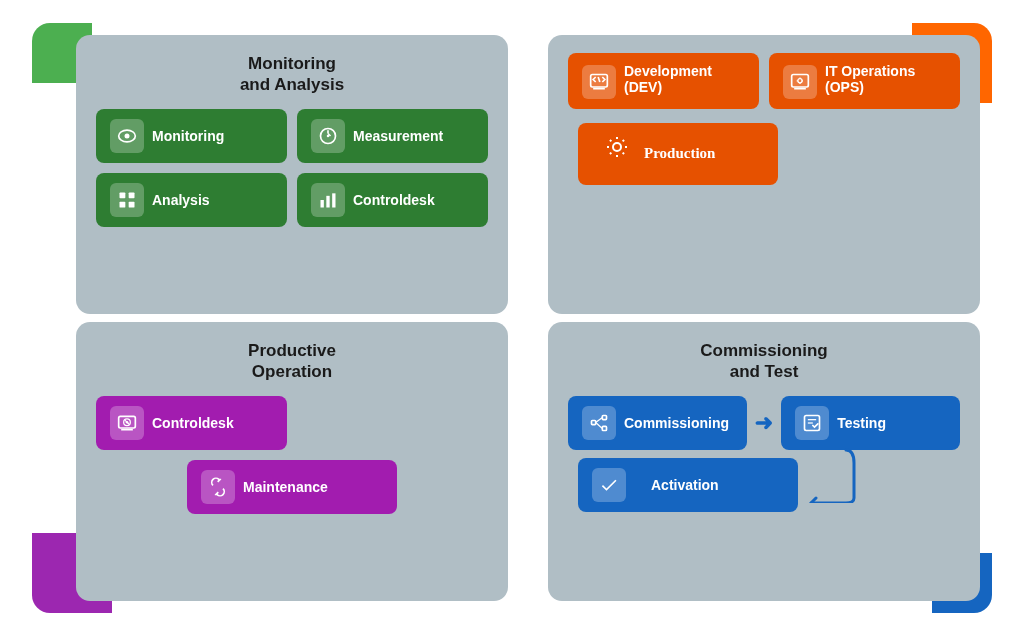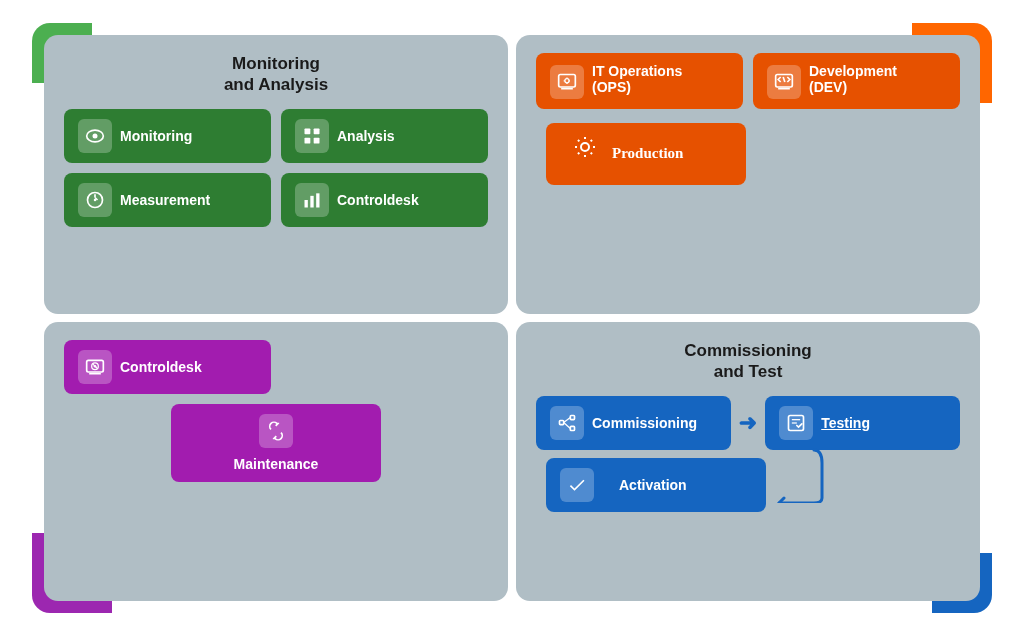--- a/index.html
+++ b/index.html
@@ -63,20 +63,21 @@
       z-index: 1;
     }
 
     .quadrant {
       background: #b0bec5;
       border-radius: 14px;
       padding: 18px 20px 16px 20px;
       display: flex;
       flex-direction: column;
       align-items: center;
+      margin-left: 32px;
     }
 
     .quadrant-title {
       font-size: 17px;
       font-weight: 900;
       text-align: center;
       color: #1a1a1a;
       margin-bottom: 14px;
       line-height: 1.25;
     }
@@ -202,108 +203,109 @@
             <svg width="20" height="20" viewBox="0 0 24 24" fill="white">
                 <ellipse cx="12" cy="12" rx="10" ry="7" fill="none" stroke="white" stroke-width="2"></ellipse>
                 <circle cx="12" cy="12" r="3" fill="white"></circle>
               </svg>
           </span>
           <span>Monitoring</span>
         </button>
         <button class="item-btn btn-green">
           <span class="icon-box">
             <svg width="20" height="20" viewBox="0 0 24 24" fill="white">
+                <circle cx="12" cy="12" r="9" fill="none" stroke="white" stroke-width="2"></circle>
+                <line x1="12" y1="5" x2="12" y2="9" stroke="white" stroke-width="2"></line>
+                <line x1="12" y1="9" x2="15" y2="12" stroke="white" stroke-width="2"></line>
+                <circle cx="12" cy="12" r="1.5" fill="white"></circle>
+              </svg>
+          </span>
+          <span>Measurement</span>
+        </button>
+        <button class="item-btn btn-green">
+          <span class="icon-box">
+            <svg width="20" height="20" viewBox="0 0 24 24" fill="white">
                 <rect x="3" y="3" width="7" height="7" rx="1" fill="white"></rect>
                 <rect x="14" y="3" width="7" height="7" rx="1" fill="white"></rect>
                 <rect x="3" y="14" width="7" height="7" rx="1" fill="white"></rect>
                 <rect x="14" y="14" width="7" height="7" rx="1" fill="white"></rect>
               </svg>
           </span>
           <span>Analysis</span>
         </button>
         <button class="item-btn btn-green">
           <span class="icon-box">
             <svg width="20" height="20" viewBox="0 0 24 24" fill="white">
-                <circle cx="12" cy="12" r="9" fill="none" stroke="white" stroke-width="2"></circle>
-                <line x1="12" y1="5" x2="12" y2="9" stroke="white" stroke-width="2"></line>
-                <line x1="12" y1="9" x2="15" y2="12" stroke="white" stroke-width="2"></line>
-                <circle cx="12" cy="12" r="1.5" fill="white"></circle>
-              </svg>
-          </span>
-          <span>Measurement</span>
-        </button>
-        <button class="item-btn btn-green">
-          <span class="icon-box">
-            <svg width="20" height="20" viewBox="0 0 24 24" fill="white">
                 <rect x="3" y="12" width="4" height="9" fill="white"></rect>
                 <rect x="10" y="7" width="4" height="14" fill="white"></rect>
                 <rect x="17" y="4" width="4" height="17" fill="white"></rect>
               </svg>
           </span>
           <span>Controldesk</span>
         </button>
       </div>
     </div>
 
     <div class="quadrant">
       <div class="btn-grid-2x1">
-        <button class="item-btn btn-orange" style="align-items:flex-start; padding-top:10px;">
-          <span class="icon-box" style="margin-top:2px;">
-            <svg width="20" height="20" viewBox="0 0 24 24" fill="none">
-                <rect x="2" y="3" width="20" height="15" rx="2" stroke="white" stroke-width="2"></rect>
-                <circle cx="12" cy="10.5" r="2.5" stroke="white" stroke-width="1.5" fill="none"></circle>
-                <path d="M12 8v-1.5M12 14.5v-1.5M9.5 10.5h-1.5M15.5 10.5h-1.5" stroke="white" stroke-width="1.5"></path>
-                <line x1="5" y1="20" x2="19" y2="20" stroke="white" stroke-width="2"></line>
-              </svg>
-          </span>
-          <span style="text-align:left; line-height:1.2;">IT Operations<br>(OPS)</span>
-        </button>
         <button class="item-btn btn-orange" style="align-items:flex-start; padding-top:10px;">
           <span class="icon-box" style="margin-top:2px;">
             <svg width="20" height="20" viewBox="0 0 24 24" fill="none" stroke="white" stroke-width="2">
                 <rect x="2" y="3" width="20" height="15" rx="2"></rect>
                 <polyline points="8,12 5,9 8,6" stroke="white" stroke-width="2" fill="none"></polyline>
                 <polyline points="16,12 19,9 16,6" stroke="white" stroke-width="2" fill="none"></polyline>
                 <line x1="11" y1="6" x2="13" y2="12" stroke="white" stroke-width="2"></line>
                 <line x1="5" y1="20" x2="19" y2="20" stroke="white" stroke-width="2"></line>
               </svg>
           </span>
           <span style="text-align:left; line-height:1.2;">Development<br>(DEV)</span>
         </button>
+        <button class="item-btn btn-orange" style="align-items:flex-start; padding-top:10px;">
+          <span class="icon-box" style="margin-top:2px;">
+            <svg width="20" height="20" viewBox="0 0 24 24" fill="none">
+                <rect x="2" y="3" width="20" height="15" rx="2" stroke="white" stroke-width="2"></rect>
+                <circle cx="12" cy="10.5" r="2.5" stroke="white" stroke-width="1.5" fill="none"></circle>
+                <path d="M12 8v-1.5M12 14.5v-1.5M9.5 10.5h-1.5M15.5 10.5h-1.5" stroke="white" stroke-width="1.5"></path>
+                <line x1="5" y1="20" x2="19" y2="20" stroke="white" stroke-width="2"></line>
+              </svg>
+          </span>
+          <span style="text-align:left; line-height:1.2;">IT Operations<br>(OPS)</span>
+        </button>
       </div>
       <div class="production-single">
         <button class="btn-orange-large">
           <span class="icon-box" style="width:38px;height:38px;">
             <svg width="24" height="24" viewBox="0 0 24 24" fill="none">
                 <circle cx="12" cy="12" r="4" fill="none" stroke="white" stroke-width="2"></circle>
                 <path d="M12 2v2M12 20v2M2 12h2M20 12h2M4.93 4.93l1.41 1.41M17.66 17.66l1.41 1.41M4.93 19.07l1.41-1.41M17.66 6.34l1.41-1.41" stroke="white" stroke-width="2"></path>
               </svg>
           </span>
           <span>Production</span>
         </button>
       </div>
     </div>
 
     <div class="quadrant">
+      <div class="quadrant-title">Productive<br>Operation</div>
       <div class="btn-grid-2x1">
         <button class="item-btn btn-purple">
           <span class="icon-box">
             <svg width="20" height="20" viewBox="0 0 24 24" fill="none">
                 <rect x="2" y="4" width="20" height="14" rx="2" stroke="white" stroke-width="2"></rect>
                 <circle cx="12" cy="11" r="4" fill="none" stroke="white" stroke-width="1.5"></circle>
                 <line x1="9.5" y1="8.5" x2="14.5" y2="13.5" stroke="white" stroke-width="1.5"></line>
                 <line x1="5" y1="20" x2="19" y2="20" stroke="white" stroke-width="2"></line>
                 <circle cx="12" cy="11" r="1.5" fill="white"></circle>
               </svg>
           </span>
           <span>Controldesk</span>
         </button>
       </div>
       <div class="btn-single">
-        <button class="item-btn btn-purple" style="max-width:210px;flex-direction:column;">
+        <button class="item-btn btn-purple" style="max-width:210px;">
           <span class="icon-box">
             <svg width="20" height="20" viewBox="0 0 24 24" fill="white">
                 <path d="M13.78 2.22a6 6 0 00-8.5 8.5l1.42-1.42a4 4 0 015.66-5.66l-1.42 1.42 1.42 1.42 3.54-3.54-.12-.72zm-3.56 19.56a6 6 0 008.5-8.5l-1.42 1.42a4 4 0 01-5.66 5.66l1.42-1.42-1.42-1.42-3.54 3.54.12.72z" fill="white"></path>
               </svg>
           </span>
           <span>Maintenance</span>
         </button>
       </div>
     </div>
 
@@ -317,21 +319,21 @@
                   <rect x="3" y="9" width="5" height="5" rx="1"></rect>
                   <rect x="16" y="3" width="5" height="5" rx="1"></rect>
                   <rect x="16" y="16" width="5" height="5" rx="1"></rect>
                   <line x1="8" y1="11.5" x2="16" y2="5.5" stroke="white" stroke-width="1.5"></line>
                   <line x1="8" y1="11.5" x2="16" y2="18.5" stroke="white" stroke-width="1.5"></line>
                 </svg>
             </span>
             <span>Commissioning</span>
           </button>
           <span class="flow-arrow">➜</span>
-          <button class="item-btn btn-blue" style="flex:1;text-decoration:underline;">
+          <button class="item-btn btn-blue" style="flex:1;">
             <span class="icon-box">
               <svg width="20" height="20" viewBox="0 0 24 24" fill="none" stroke="white" stroke-width="2">
                   <rect x="3" y="3" width="18" height="18" rx="2"></rect>
                   <line x1="7" y1="8" x2="17" y2="8" stroke="white" stroke-width="1.5"></line>
                   <line x1="7" y1="12" x2="13" y2="12" stroke="white" stroke-width="1.5"></line>
                   <path d="M13 15l2 2 4-4" stroke="white" stroke-width="2" fill="none" stroke-linecap="round"></path>
                 </svg>
             </span>
             <span>Testing</span>
           </button>

